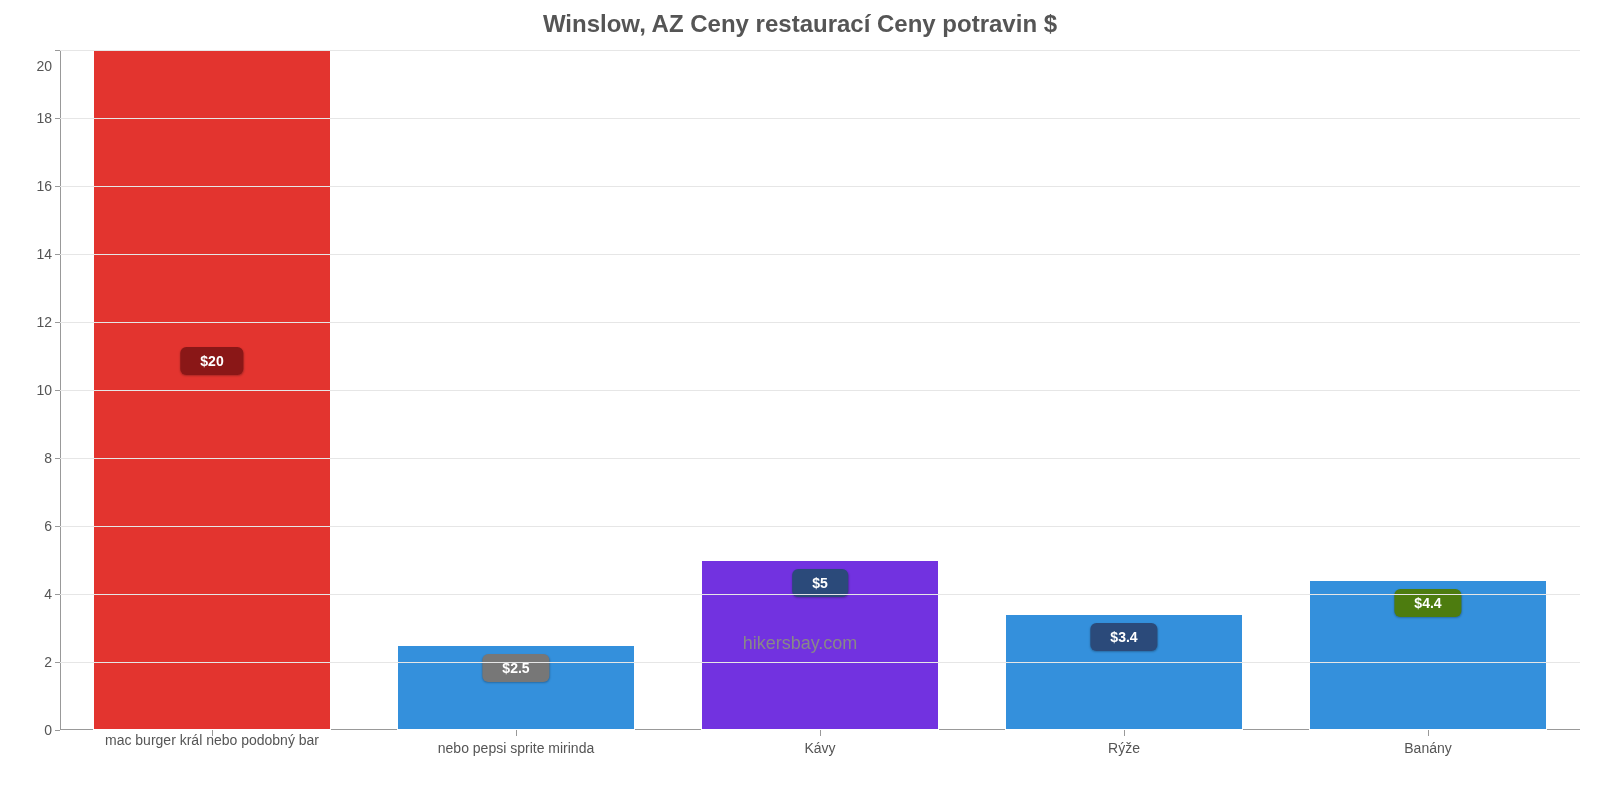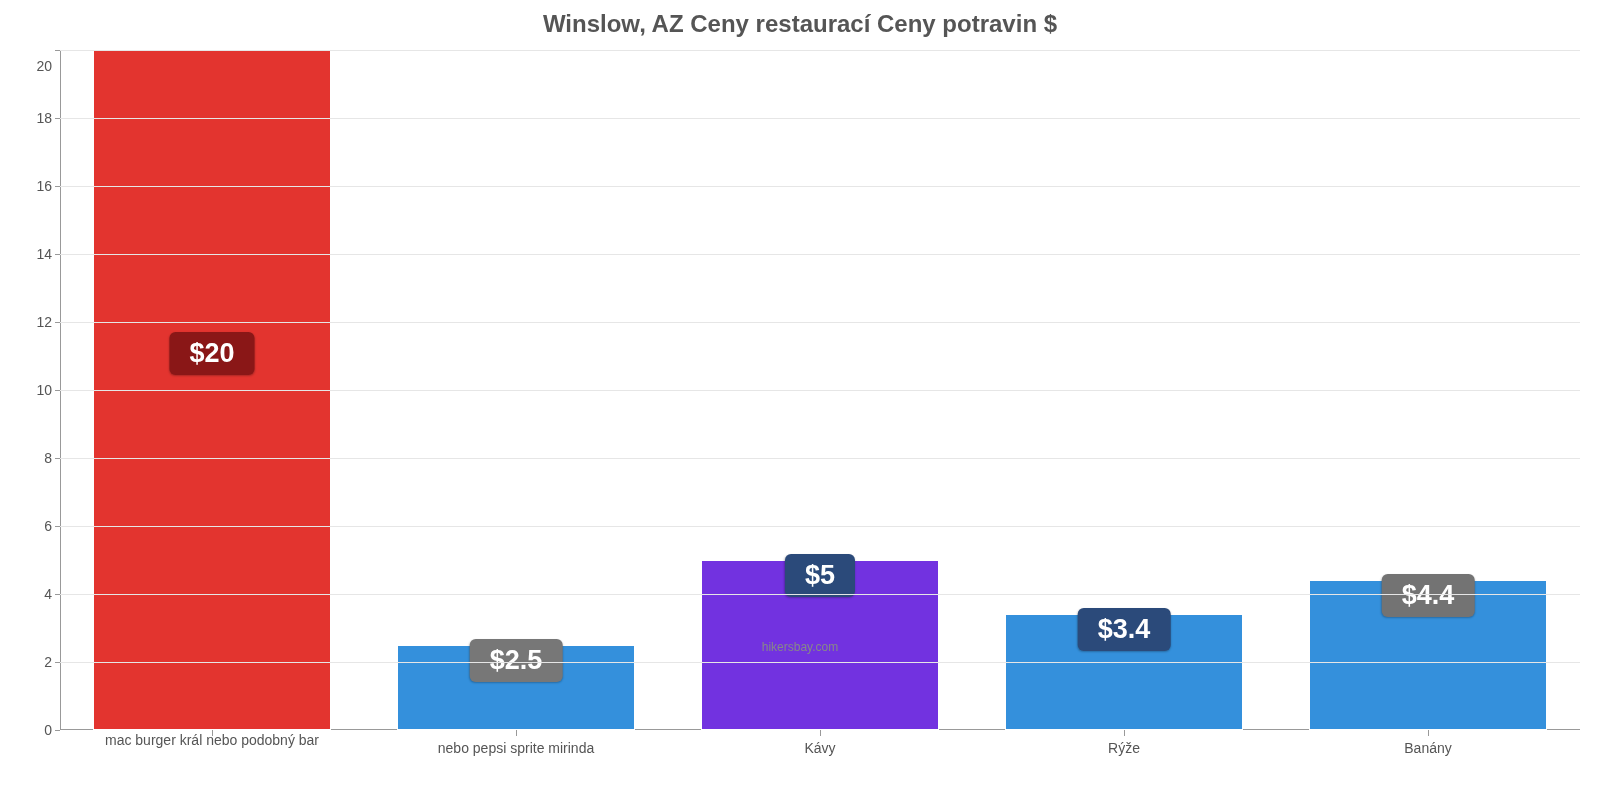--- a/index.html
+++ b/index.html
@@ -85,21 +85,21 @@
     bottom: 0;
     border: 1px solid #fff;
     box-sizing: border-box;
   }
   .bar-label-badge {
     position: absolute;
     left: 50%;
     transform: translateX(-50%);
     padding: 6px 20px;
     border-radius: 6px;
-    font-size: 27px;
+    font-size: 14px;
     font-weight: 700;
     color: #fff;
     white-space: nowrap;
     box-shadow: 0 1px 2px rgba(0,0,0,.25);
   }
   .x-labels {
     position: absolute;
     left: 60px;
     top: 732px;
     width: 1520px;
@@ -119,21 +119,21 @@
     width: 1px;
     height: 6px;
     background: #999;
   }
   .footer-credit {
     position: absolute;
     left: 0;
     bottom: 6px;
     width: 100%;
     text-align: center;
-    font-size: 12px;
+    font-size: 18px;
     color: #888;
   }
 </style>
 </head>
 <body>
 
 <div class="chart-wrap">
   <div class="title">Winslow, AZ Ceny restaurací Ceny potravin $</div>
 
   <div class="plot-area" id="plot-area">
@@ -146,21 +146,21 @@
         <div class="bar" style="left: 337.44px; width: 237.12px; height: 85px; background: rgb(52, 144, 220);">
           <div class="bar-label-badge" style="background: rgb(119, 119, 119); bottom: 47px;">$2.5</div>
         </div>
         <div class="bar" style="left: 641.44px; width: 237.12px; height: 170px; background: rgb(114, 50, 224);">
           <div class="bar-label-badge" style="background: rgb(43, 74, 122); bottom: 132px;">$5</div>
         </div>
         <div class="bar" style="left: 945.44px; width: 237.12px; height: 115.6px; background: rgb(52, 144, 220);">
           <div class="bar-label-badge" style="background: rgb(43, 74, 122); bottom: 77.6px;">$3.4</div>
         </div>
         <div class="bar" style="left: 1249.44px; width: 237.12px; height: 149.6px; background: rgb(52, 144, 220);">
-          <div class="bar-label-badge" style="background: #737373; bottom: 111.6px;">$4.4</div>
+          <div class="bar-label-badge" style="background: #4d7c0f; bottom: 111.6px;">$4.4</div>
         </div>
       </div>
   <div class="y-tick-mark" style="top: 680px;"></div>
       <div class="y-tick-label" style="top: 680px;">0</div>
       <div class="gridline" style="top: 612px;"></div>
       <div class="y-tick-mark" style="top: 612px;"></div>
       <div class="y-tick-label" style="top: 612px;">2</div>
       <div class="gridline" style="top: 544px;"></div>
       <div class="y-tick-mark" style="top: 544px;"></div>
       <div class="y-tick-label" style="top: 544px;">4</div>

